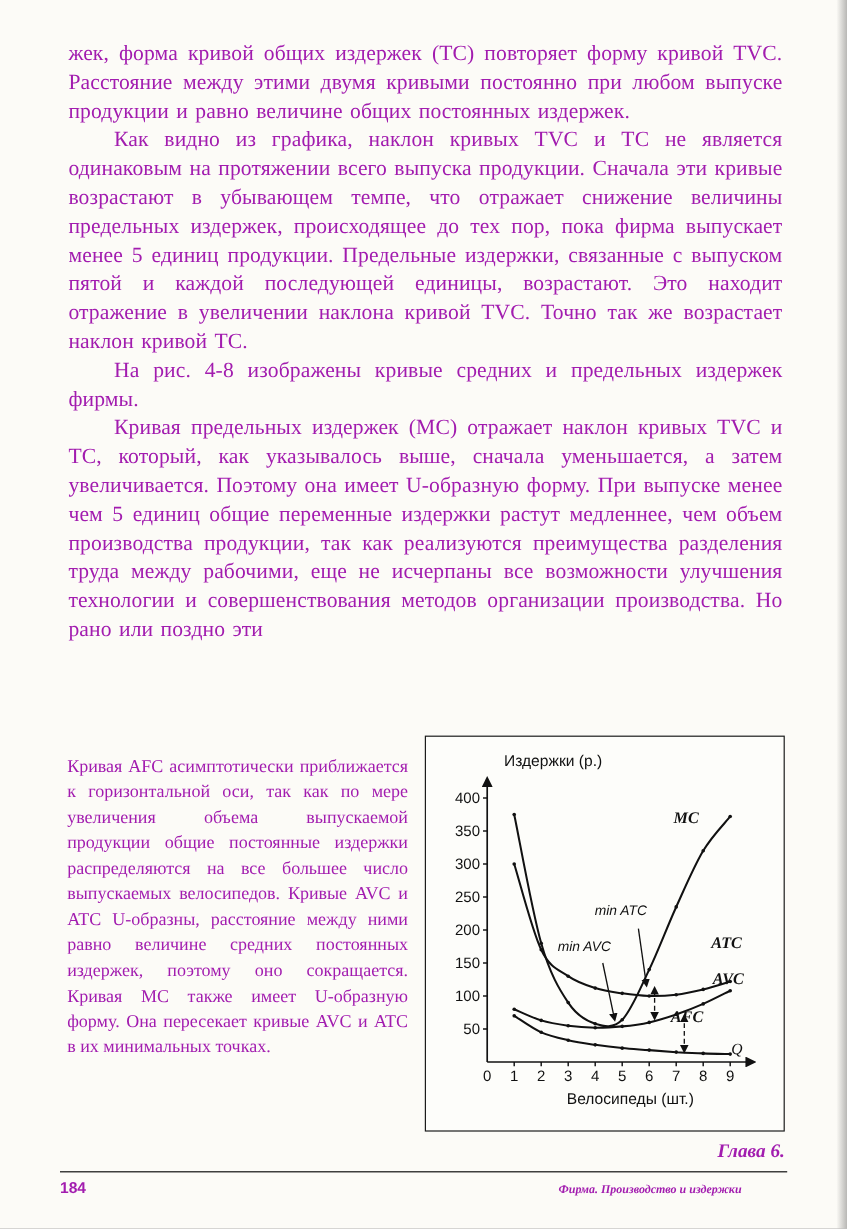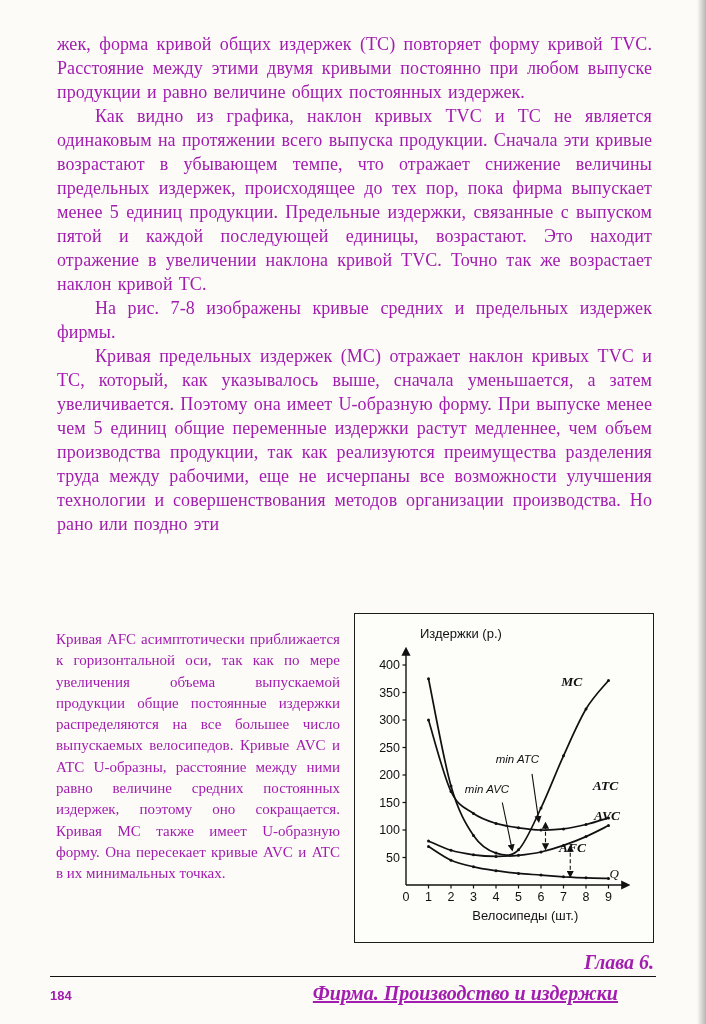--- a/index.html
+++ b/index.html
@@ -18,43 +18,43 @@
   .fig-caption-col{width:284px;padding-top:16px;box-sizing:border-box;}
   .fig-label-row{text-align:right;font-family:"Liberation Sans",sans-serif;
     font-weight:bold;font-size:15px;padding-right:2px;}
   .fig-pointer{font-weight:normal;font-size:17px;vertical-align:-1px;}
   .fig-title{text-align:center;font-family:"Liberation Sans",sans-serif;
     font-weight:bold;font-size:15px;line-height:1.28;margin:2px 0 10px 0;padding-left:20px;}
   .fig-caption{font-size:15px;line-height:1.42;text-align:justify;}
   .chart-box{margin-left:14px;width:300px;height:330px;box-sizing:border-box;
     border:1.4px solid #1c1c1c;background:#fdfdfa;padding:9px 5px 0 5px;}
   .chapter-line{position:absolute;right:52px;top:951px;
-    font-style:italic;font-weight:bold;font-size:20px;}
+    font-style:italic;font-weight:bold;font-size:16px;}
   .footer-rule{position:absolute;left:50px;top:976px;width:606px;border-top:1.6px solid #111;}
   .footer-row{position:absolute;left:50px;top:982px;width:606px;
     display:flex;align-items:baseline;}
   .page-number{font-family:"Liberation Sans",sans-serif;font-weight:bold;font-size:13px;}
   .running-title{margin-left:auto;margin-right:38px;
-    font-weight:bold;font-style:italic;font-size:20px;text-decoration:underline;}
+    font-weight:bold;font-style:italic;font-size:10px;}
   
   .ct{font:12.5px "Liberation Sans",sans-serif;fill:#111;}
   .cx{font:13px "Liberation Sans",sans-serif;fill:#111;}
   .cl{font:italic 600 13.5px "Liberation Serif",serif;fill:#111;}
   .ca{font:italic 11.5px "Liberation Sans",sans-serif;fill:#111;}
   .cq{font:italic 13px "Liberation Serif",serif;fill:#111;}
 </style>
 </head>
 <body>
 
 <div class="page">
 
   <div class="body-text">
     <p>жек, форма кривой общих издержек (ТС) повторяет форму кривой TVC. Расстояние между этими двумя кривыми постоянно при любом выпуске продукции и равно величине общих постоянных издержек.</p>
     <p class="indent">Как видно из графика, наклон кривых TVC и ТС не является одинаковым на протяжении всего выпуска продукции. Сначала эти кривые возрастают в убывающем темпе, что отражает снижение величины предельных издержек, происходящее до тех пор, пока фирма выпускает менее 5 единиц продукции. Предельные издержки, связанные с выпуском пятой и каждой последующей единицы, возрастают. Это находит отражение в увеличении наклона кривой TVC. Точно так же возрастает наклон кривой ТС.</p>
-    <p class="indent">На рис. 7-8 изображены кривые средних и предельных издержек фирмы.</p>
+    <p class="indent">На рис. 4-8 изображены кривые средних и предельных издержек фирмы.</p>
     <p class="indent">Кривая предельных издержек (МС) отражает наклон кривых TVC и ТС, который, как указывалось выше, сначала уменьшается, а затем увеличивается. Поэтому она имеет U-образную форму. При выпуске менее чем 5 единиц общие переменные издержки растут медленнее, чем объем производства продукции, так как реализуются преимущества разделения труда между рабочими, еще не исчерпаны все возможности улучшения технологии и совершенствования методов организации производства. Но рано или поздно эти</p>
   </div>
 
   <div class="figure">
     <div class="fig-caption-col">
       <div class="fig-caption">Кривая AFC асимптотически приближается к горизонтальной оси, так как по мере увеличения объема выпускаемой продукции общие постоянные издержки распределяются на все большее число выпускаемых велосипедов. Кривые AVC и ATC U-образны, расстояние между ними равно величине средних постоянных издержек, поэтому оно сокращается. Кривая МС также имеет U-образную форму. Она пересекает кривые AVC и ATC в их минимальных точках.</div>
     </div>
     <div class="chart-box" id="chart-box"><svg width="288" height="304" viewBox="0 0 288 304">
           <defs>
             <marker id="ah" viewBox="0 0 10 10" refX="7.5" refY="5" markerWidth="6.5" markerHeight="6.5" orient="auto-start-reverse">

